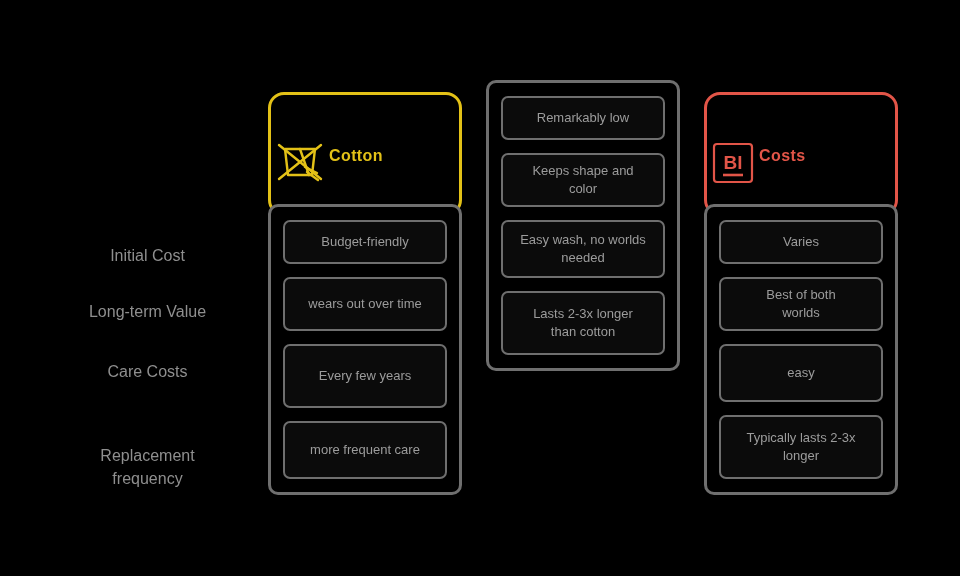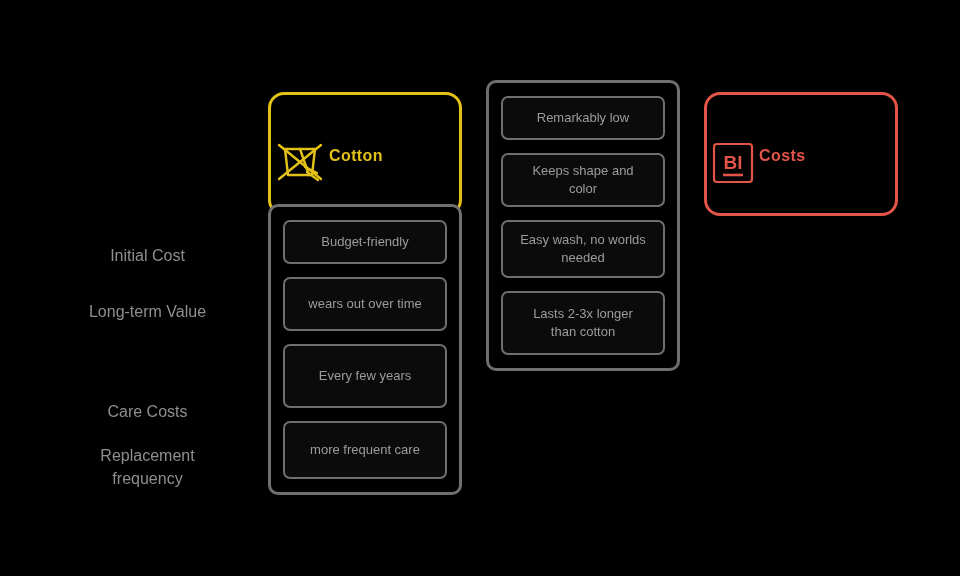--- a/index.html
+++ b/index.html
@@ -7,21 +7,21 @@
     position:relative;width:960px;height:576px;background:#000;overflow:hidden;
     font-family:"Liberation Sans", sans-serif;
   }
   
   .row-label{
     position:absolute;left:40px;width:215px;text-align:center;
     color:#8f8f8f;font-size:16px;line-height:1.45;white-space:pre-line;
   }
   .rl-1{top:244px;}
   .rl-2{top:300px;}
-  .rl-3{top:400px;text-align:center;}
+  .rl-3{top:360px;text-align:center;}
   .rl-4{top:444px;}
   
   .column{position:absolute;top:92px;width:194px;}
   .col-1{left:268px;}
   .col-2{left:486px;}
   .col-3{left:704px;}
   .col-cotton{--accent:#e3c117;}
   .col-poly{--accent:#de8a33;}
   .col-blends{--accent:#e25548;}
   .col-header{
@@ -99,15 +99,23 @@
     <div class="col-header">
       <span class="col-icon">
         <svg width="52" height="52" viewBox="0 0 52 52" fill="none" stroke="currentColor" stroke-width="2.2">
           <rect x="7" y="7" width="38" height="38" rx="3"></rect>
           <text x="26" y="32" text-anchor="middle" font-family="Liberation Sans, sans-serif" font-size="19" font-weight="bold" fill="currentColor" stroke="none">Bl</text>
           <path d="M16 38 L36 38" stroke-width="2.6"></path>
         </svg>
       </span>
       <div class="col-label">Costs</div>
     </div>
+    <div class="col-body">
+      <div class="cell row-a">Varies</div>
+      <div class="cell row-b">Best of both
+worlds</div>
+      <div class="cell row-c">easy</div>
+      <div class="cell row-d">Typically lasts 2-3x
+longer</div>
+    </div>
   </div>
 
 </div>
 
 </body></html>

